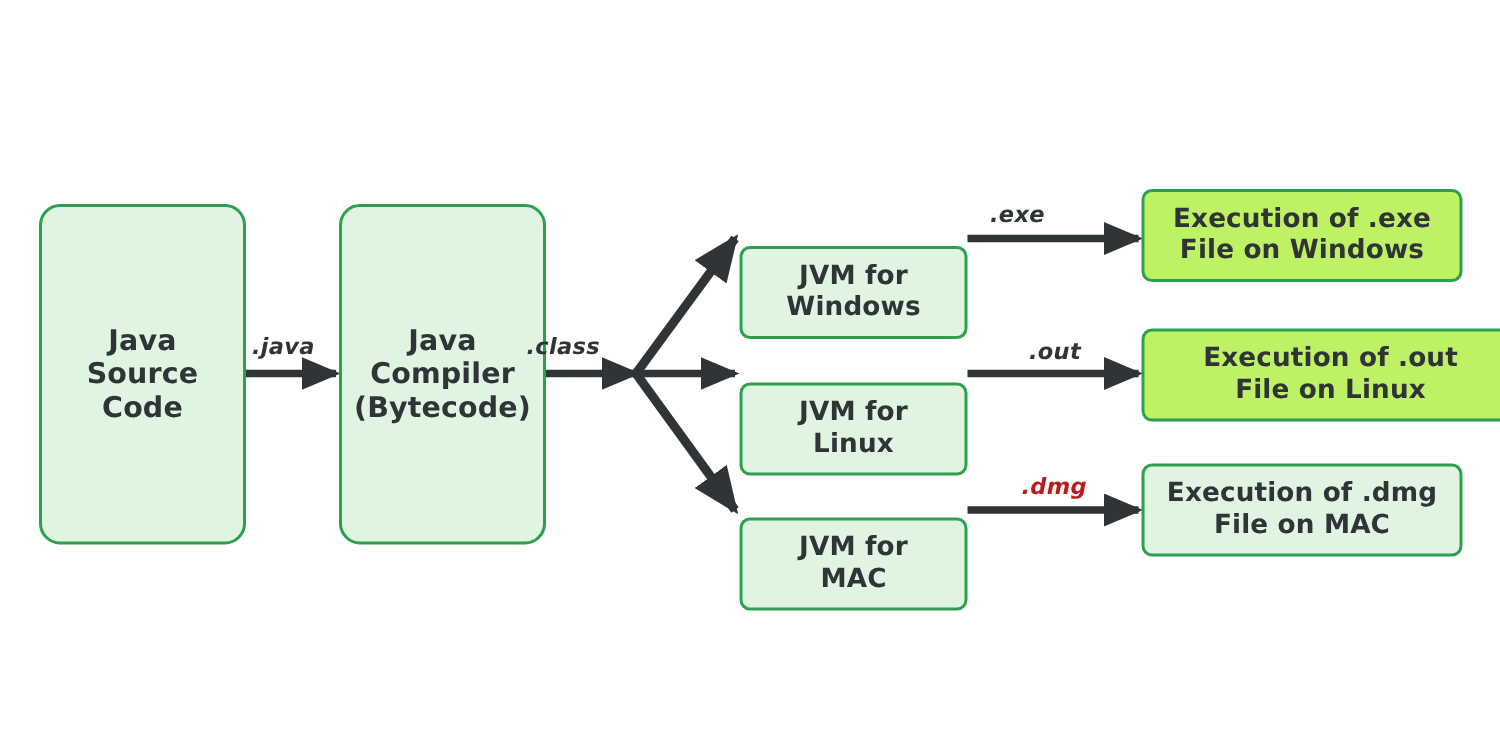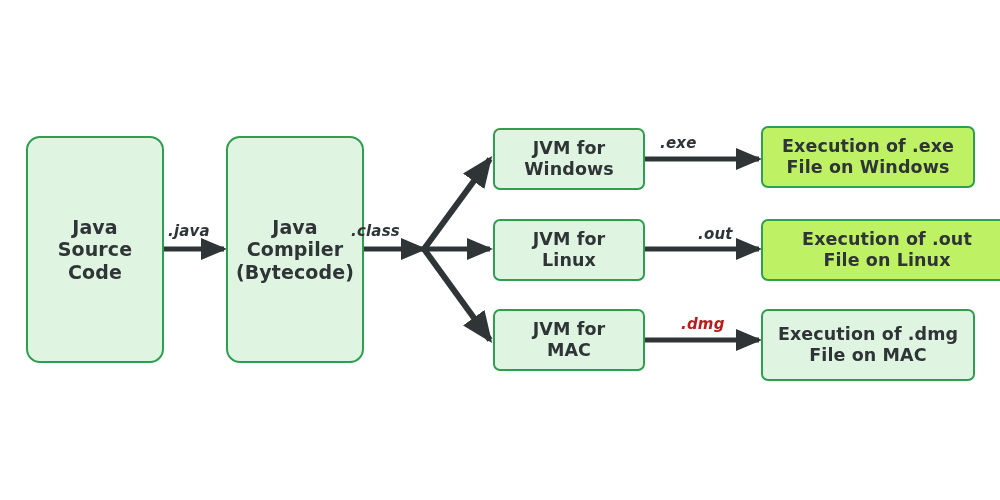--- a/index.html
+++ b/index.html
@@ -41,20 +41,21 @@
     line-height: 1.18;
     letter-spacing: 0.1px;
     white-space: pre-line;
   }
   .node.tall {
     font-size: 19px;
     border-radius: 14px;
   }
   .node.small {
     font-size: 17.5px;
+    margin-top: 36px;
   }
   .node.wide {
     font-size: 17.5px;
   }
   .edge-label {
     position: absolute;
     color: #1f2326;
     font-weight: bold;
     font-style: italic;
     font-size: 15px;
@@ -95,24 +96,24 @@
       <div class="node small" style="left: 493px; top: 128px; width: 152px; height: 62px; background: rgb(223, 245, 226); border-color: rgb(46, 158, 79); color: rgb(47, 52, 55);">JVM for
 Windows</div>
       <div class="node small" style="left: 493px; top: 219px; width: 152px; height: 62px; background: rgb(223, 245, 226); border-color: rgb(46, 158, 79); color: rgb(47, 52, 55);">JVM for
 Linux</div>
       <div class="node small" style="left: 493px; top: 309px; width: 152px; height: 62px; background: rgb(223, 245, 226); border-color: rgb(46, 158, 79); color: rgb(47, 52, 55);">JVM for
 MAC</div>
       <div class="node wide" style="left: 761px; top: 126px; width: 214px; height: 62px; background: #bef264; border-color: rgb(46, 158, 79); color: rgb(47, 52, 55);">Execution of .exe
 File on Windows</div>
       <div class="node wide" style="left: 761px; top: 219px; width: 252px; height: 62px; background: #bef264; border-color: rgb(46, 158, 79); color: rgb(47, 52, 55);">Execution of .out
 File on Linux</div>
-      <div class="node wide" style="left: 761px; top: 309px; width: 214px; height: 72px; background: rgb(223, 245, 226); border-color: rgb(46, 158, 79); color: rgb(47, 52, 55);">Execution of .dmg
+      <div class="node wide" style="left: 761px; top: 309px; width: 214px; height: 62px; background: rgb(223, 245, 226); border-color: rgb(46, 158, 79); color: rgb(47, 52, 55);">Execution of .dmg
 File on MAC</div>
     </div>
   <div id="label-layer">
       <div class="edge-label" style="left: 168px; top: 222px; color: rgb(47, 52, 55); text-align: center;">.java</div>
       <div class="edge-label" style="left: 351px; top: 222px; color: rgb(47, 52, 55);">.class</div>
       <div class="edge-label" style="left: 660px; top: 134px; color: rgb(47, 52, 55);">.exe</div>
-      <div class="edge-label" style="left: 686px; top: 225px; color: rgb(47, 52, 55); margin-left: 12px;">.out</div>
+      <div class="edge-label" style="left: 686px; top: 225px; color: rgb(47, 52, 55);">.out</div>
       <div class="edge-label" style="left: 681px; top: 315px; color: #b91c1c;">.dmg</div>
     </div>
 
 </div>
 
 </body></html>

